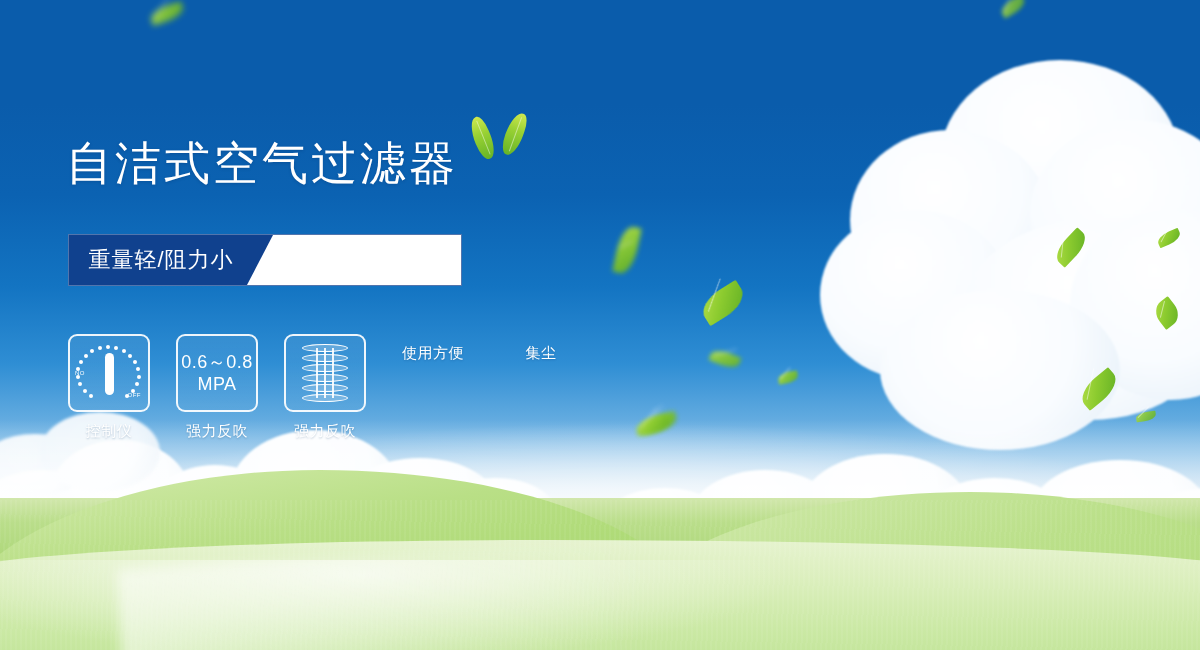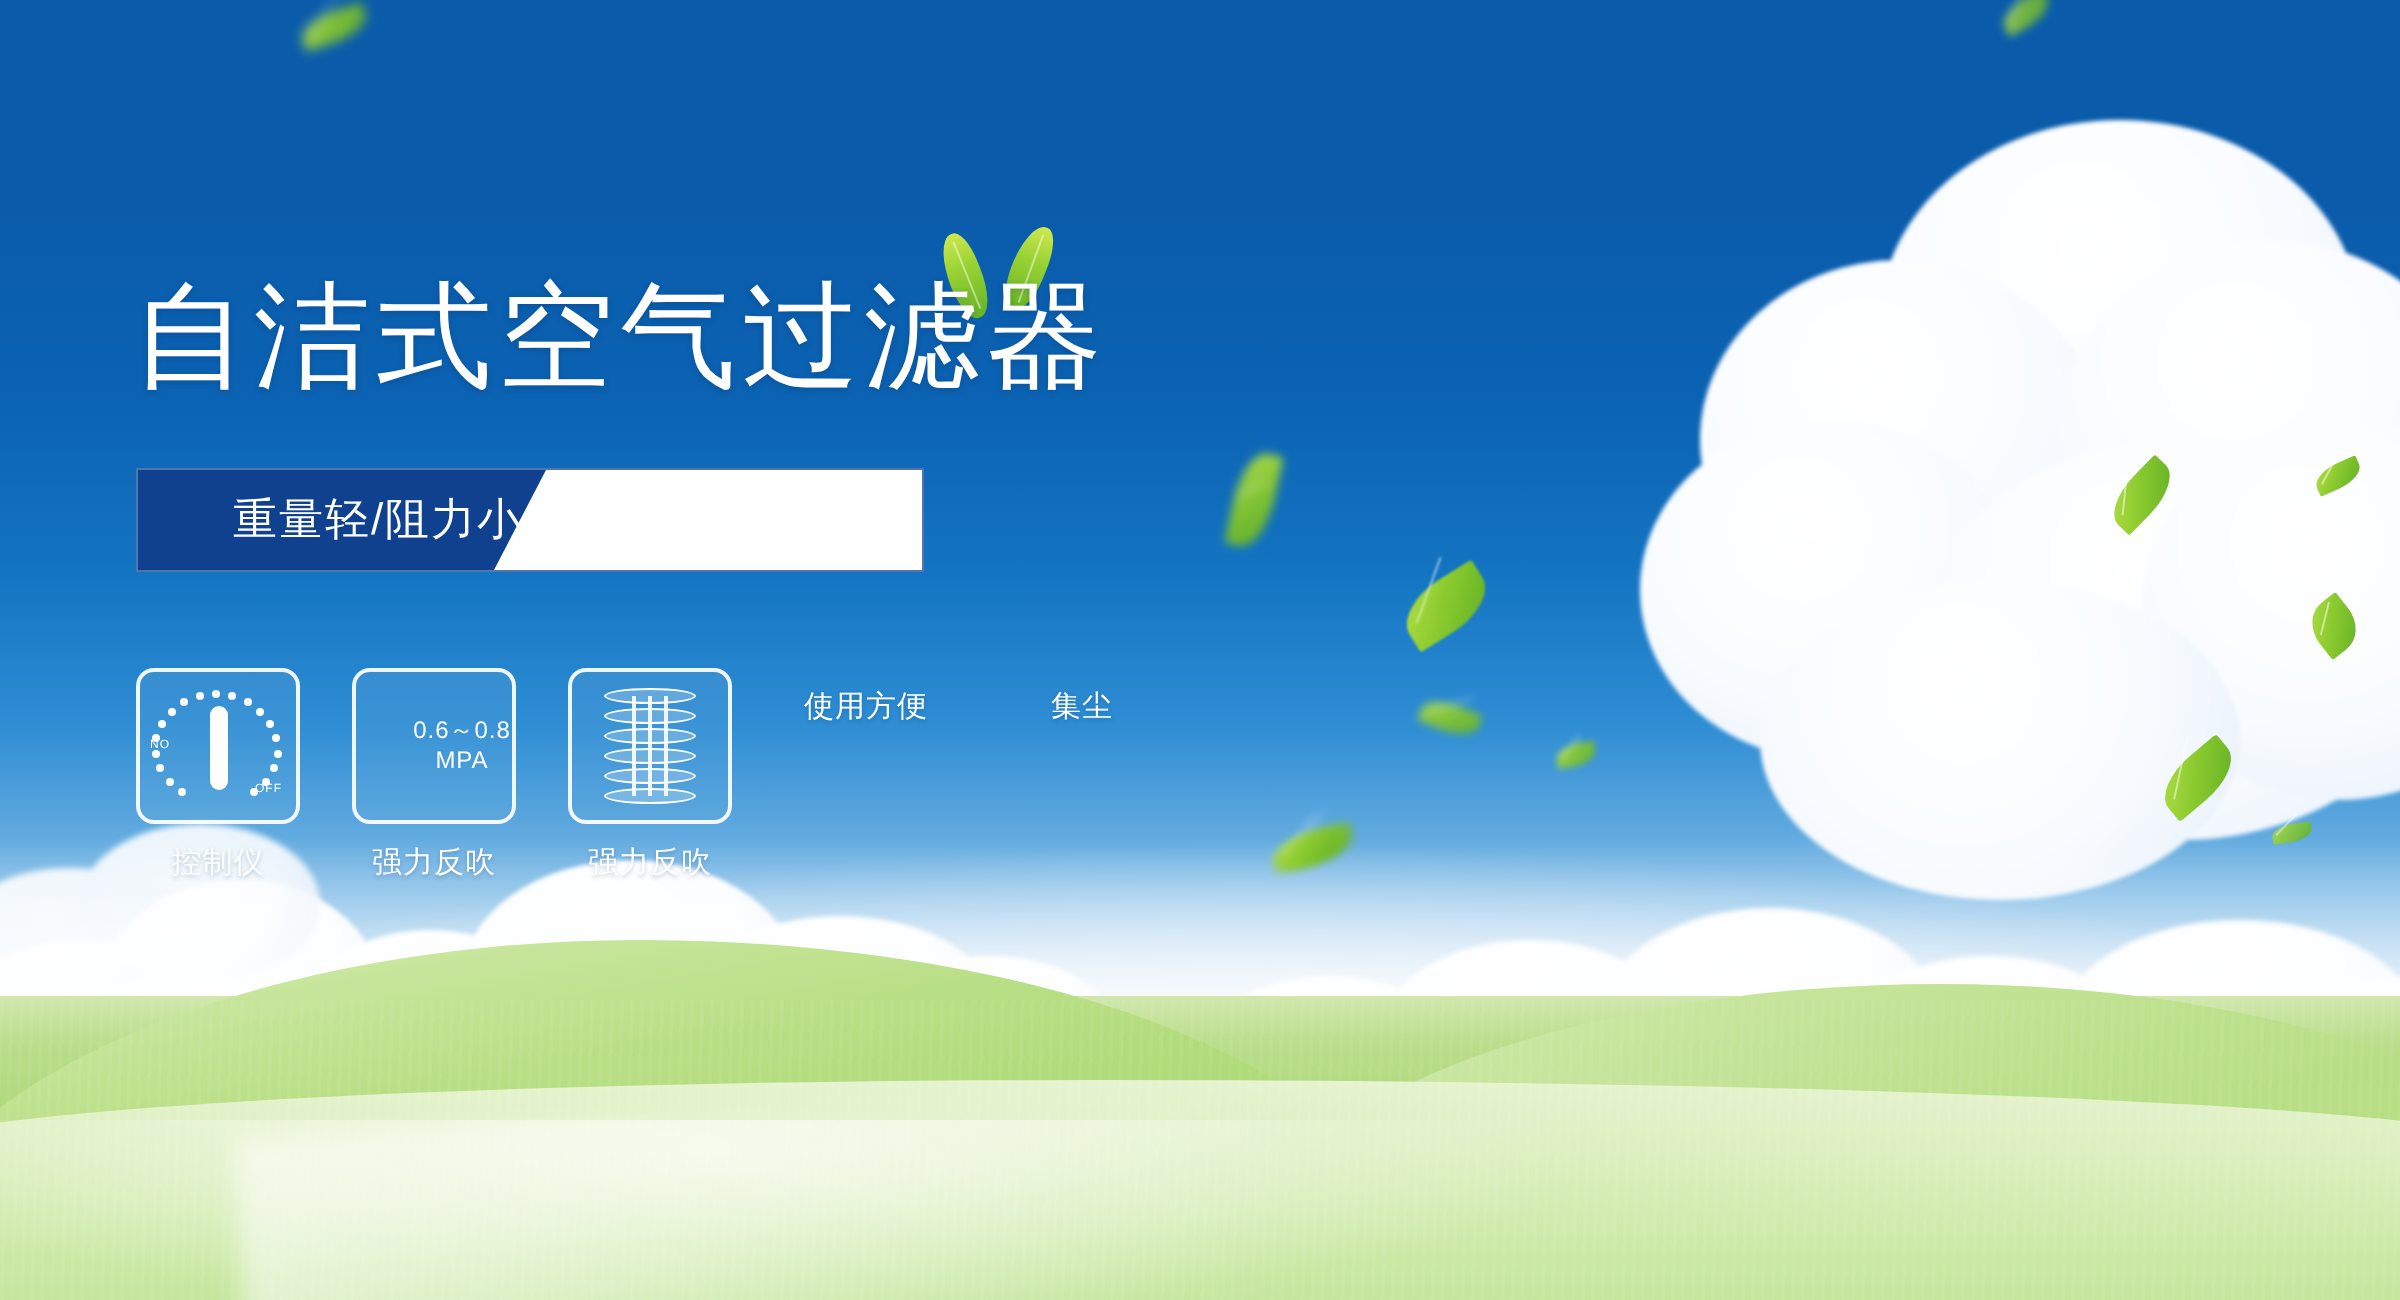--- a/index.html
+++ b/index.html
@@ -71,21 +71,21 @@
 
   
   .leaf{ position:absolute; border-radius:60% 5% 60% 5%;
     background:linear-gradient(135deg,#b6e04a 0%, #8ccb2f 45%, #5fae24 100%); }
   .leaf::after{ content:""; position:absolute; left:12%; top:48%; width:76%; height:1px;
     background:rgba(255,255,255,.5); transform:rotate(-38deg); transform-origin:left center; }
 
   
   .title{
     position:absolute; left:66px; top:140px;
-    font-size:58px; line-height:1; letter-spacing:3px; color:#ffffff; font-weight:300;
+    font-size:46px; line-height:1; letter-spacing:3px; color:#ffffff; font-weight:300;
     white-space:nowrap; text-shadow:0 1px 3px rgba(0,40,90,.25);
   }
   .title-leaves{ position:absolute; left:470px; top:108px; width:70px; height:56px; }
   .tleaf{ position:absolute; width:17px; height:44px; border-radius:60% 40% 55% 45%;
     background:linear-gradient(180deg,#cfe84f 0%, #9ad234 40%, #66b426 100%); }
   .tleaf.l{ left:4px; top:8px; transform:rotate(-22deg); }
   .tleaf.r{ left:36px; top:4px; transform:rotate(20deg); }
   .tleaf::after{ content:""; position:absolute; left:50%; top:8%; width:1px; height:84%;
     background:rgba(255,255,255,.45); }
 
@@ -110,21 +110,21 @@
 
   
   .features{ position:absolute; left:68px; top:334px; display:flex; gap:26px; }
   .feat{ width:82px; display:flex; flex-direction:column; align-items:center; }
   .feat-box{
     position:relative; width:82px; height:78px; border:2px solid rgba(255,255,255,.92);
     border-radius:9px; display:flex; flex-direction:column; align-items:center;
     justify-content:center; color:#fff; overflow:hidden;
     background:linear-gradient(180deg, rgba(255,255,255,.08) 0%, rgba(255,255,255,.02) 100%);
   }
-  .feat-txt{ font-size:12px; line-height:1.25; text-align:center; letter-spacing:.5px; font-weight:300; }
+  .feat-txt{ font-size:18px; line-height:1.25; text-align:center; letter-spacing:.5px; font-weight:300; }
   .feat-label{
     margin-top:10px; font-size:15px; color:#ffffff; white-space:nowrap;
     text-shadow:0 1px 2px rgba(0,50,100,.25); letter-spacing:.5px;
   }
 
   
   .gauge{ position:relative; width:66px; height:58px; }
   .gauge .dot{ position:absolute; width:4px; height:4px; border-radius:50%; background:#fff; }
   .gauge .needle{ position:absolute; left:50%; top:9px; width:9px; height:42px;
     margin-left:-4.5px; border-radius:5px; background:#fff; }
@@ -139,21 +139,21 @@
   .coil .bar{ position:absolute; top:4px; width:2px; height:50px; background:#fff; opacity:.9; }
 
   
   .aircloud{ position:relative; width:60px; height:50px; }
   .aircloud .streak{ position:absolute; left:-8px; top:-6px; width:44px; height:9px;
     border-radius:6px; transform:rotate(-34deg);
     background:linear-gradient(90deg,#a8d93f 0%, #7cc22c 60%, rgba(124,194,44,0) 100%); }
   .aircloud .b{ position:absolute; background:#fff; border-radius:50%; }
   .air-word{ font-size:11px; color:#fff; margin-top:-6px; letter-spacing:.5px; }
 
-  .nowrap{ white-space:nowrap;margin-left:28px; }
+  .nowrap{ white-space:nowrap; }
 </style>
 </head>
 <body>
 
 <div class="stage">
 
   <div class="sky-glow"></div>
 
   <div class="bigcloud">
     <div class="p" style="left:120px; top:0px;   width:240px; height:200px;"></div>

